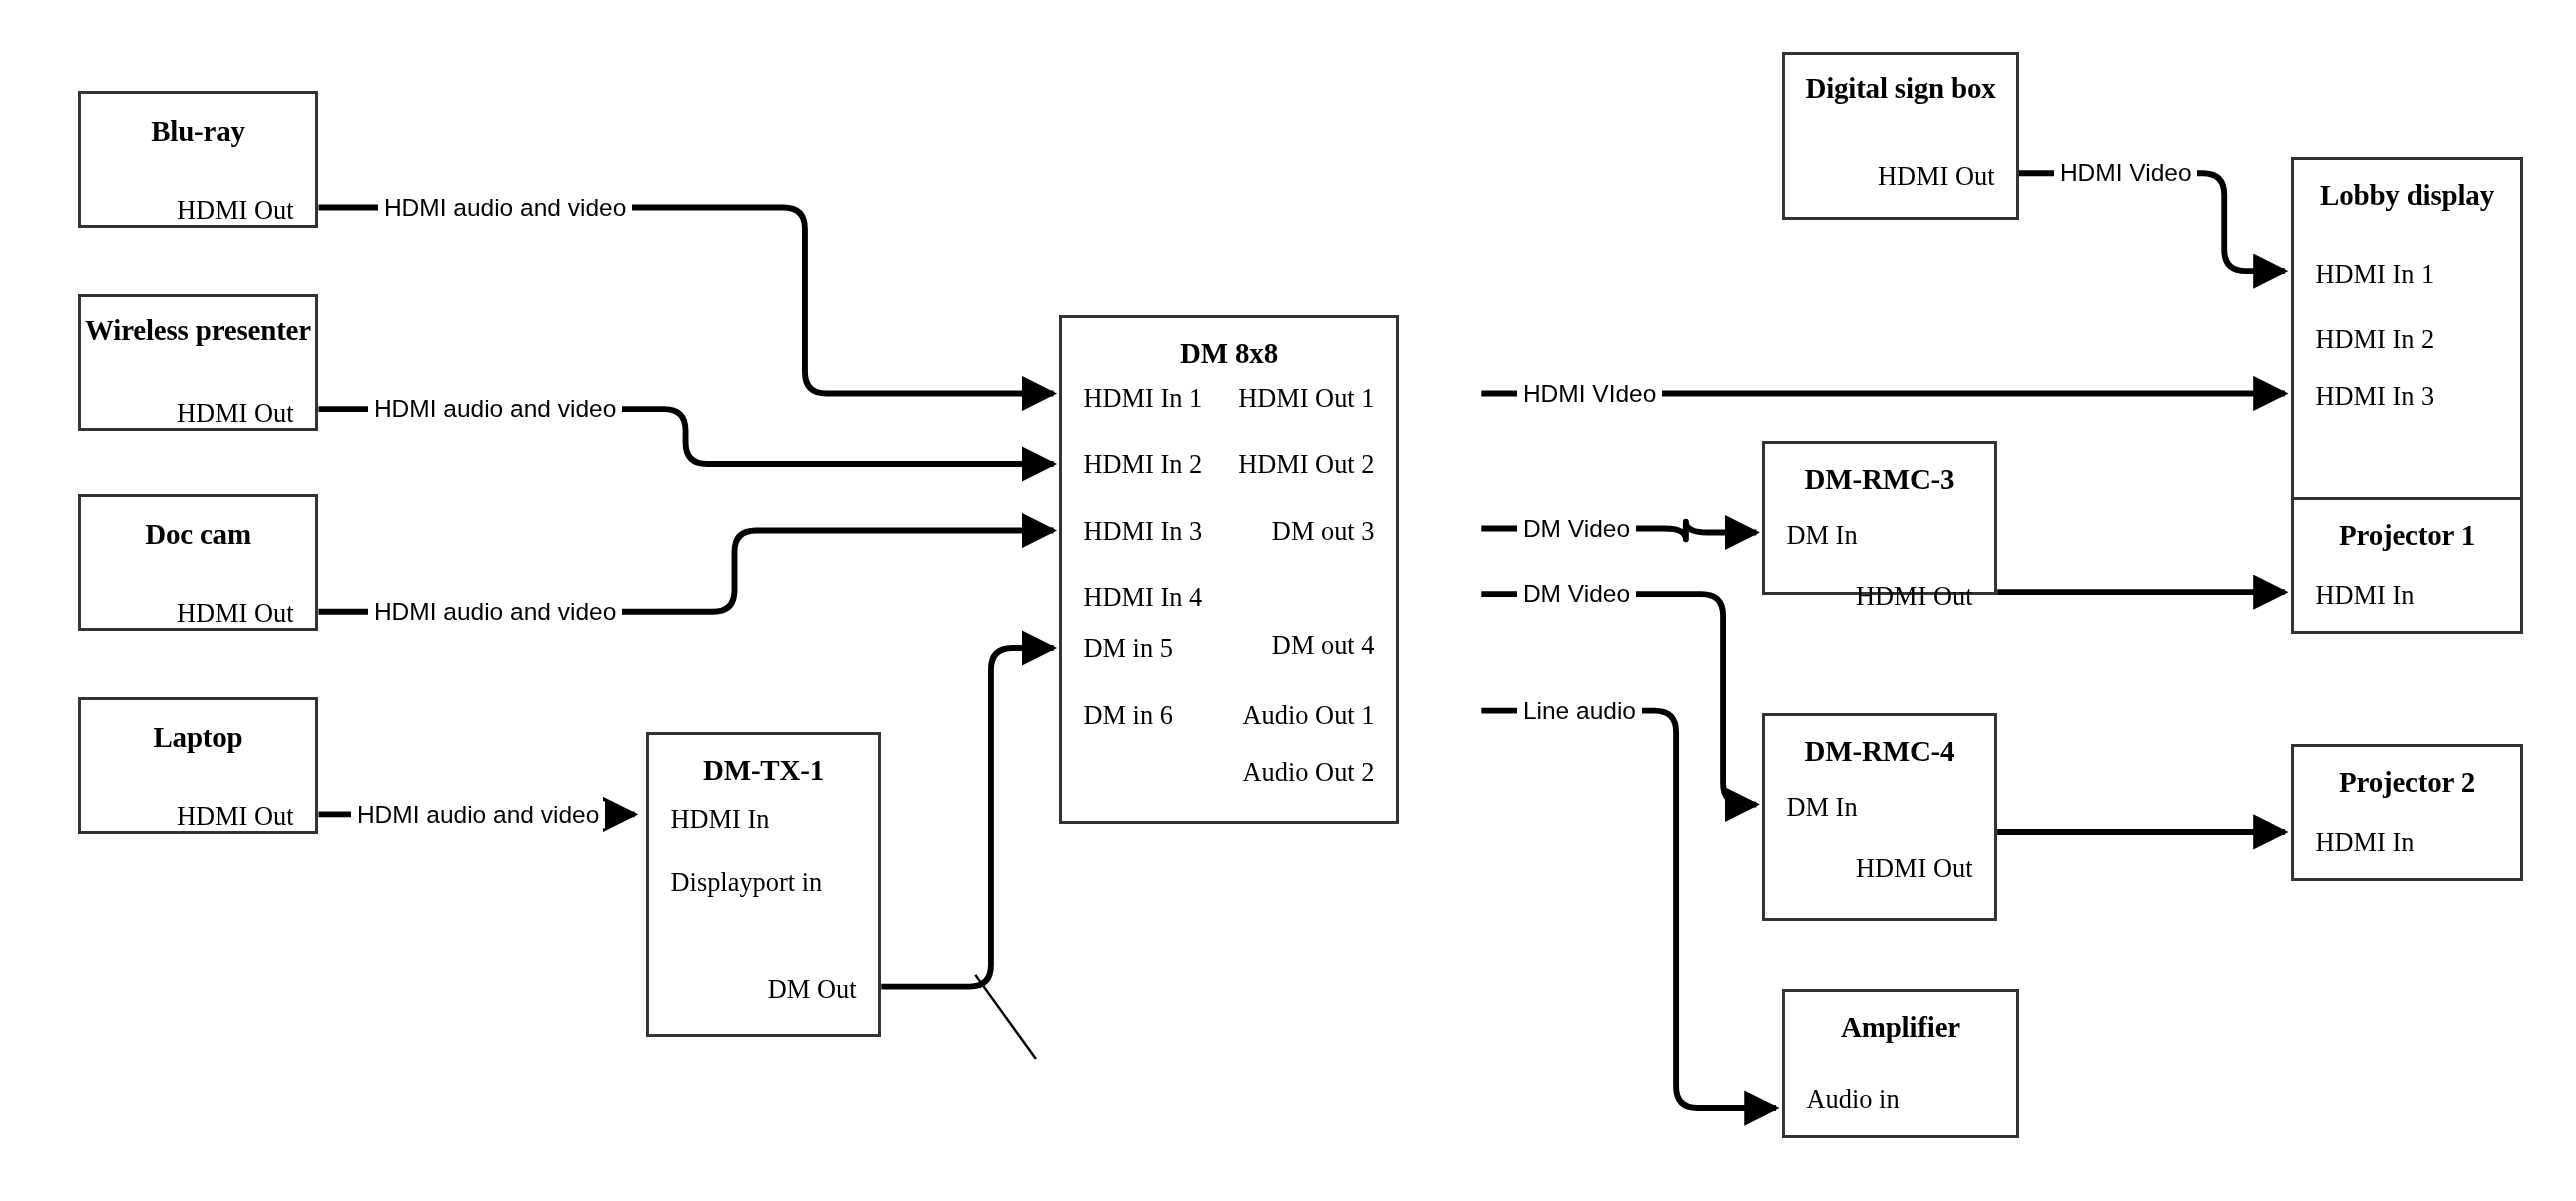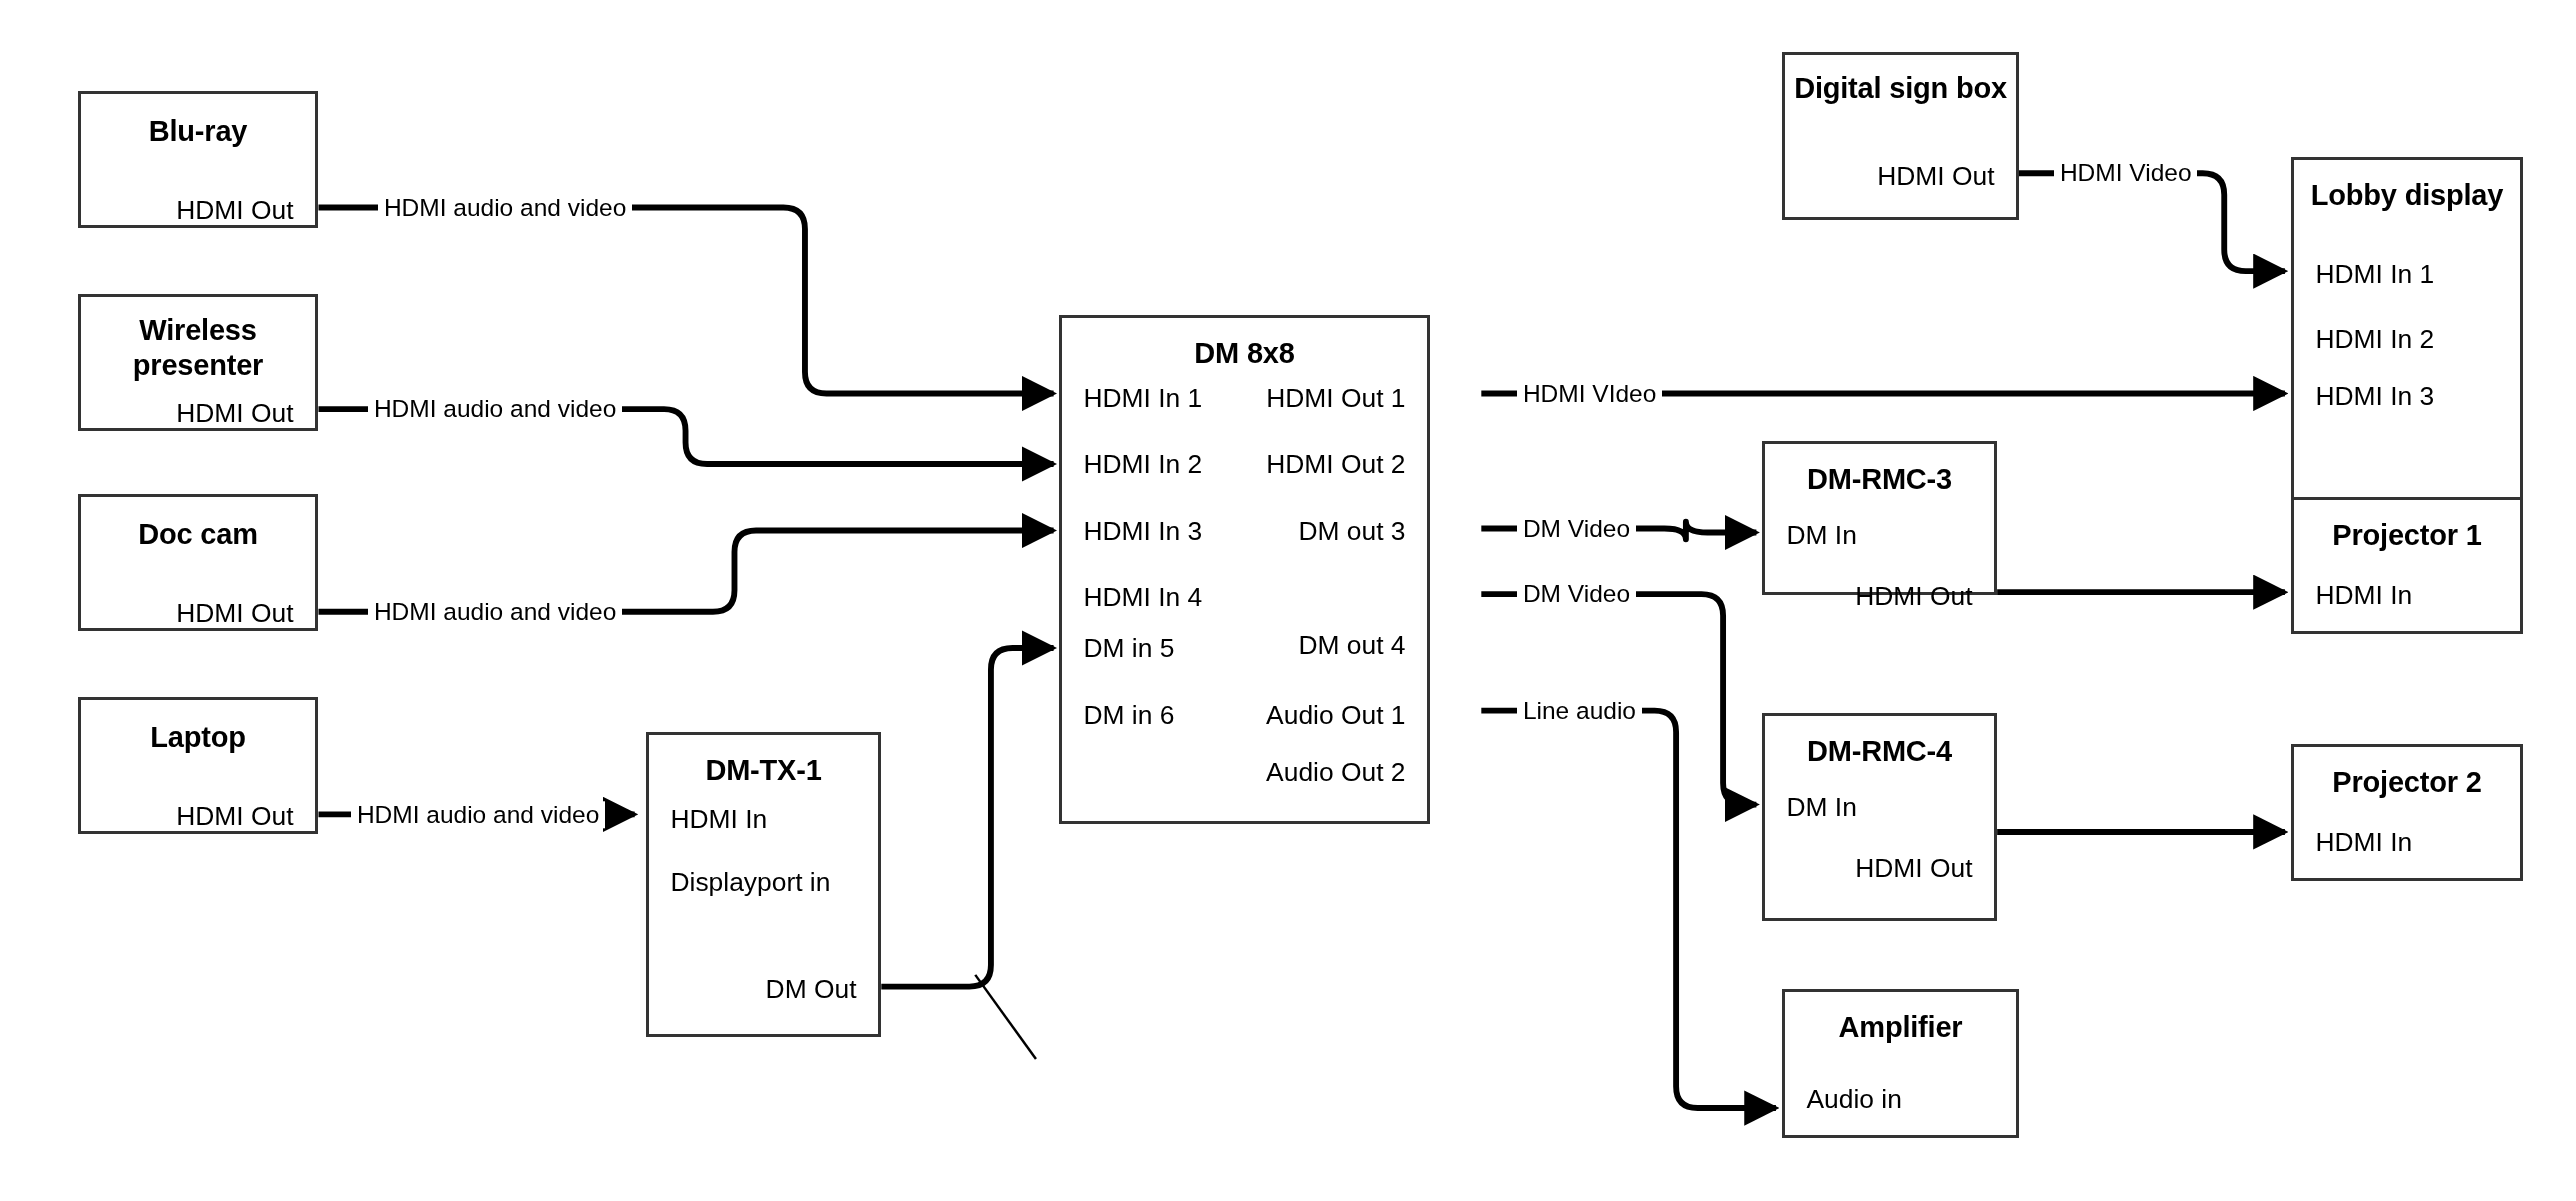--- a/index.html
+++ b/index.html
@@ -9,20 +9,21 @@
     color:#000000;
   }
   #canvas{position:absolute;left:0;top:0;width:2576px;height:1201px;}
   svg.wires{position:absolute;left:0;top:0;width:2576px;height:1201px;overflow:visible;}
 
   .node{
     position:absolute;
     border:3.9px solid #333333;
     background:#ffffff;
     box-sizing:border-box;
+    font-family:Liberation Serif, serif;
   }
   .node .title{
     position:absolute;left:0;right:0;
     text-align:center;
     font-weight:bold;
     font-size:29px;
     line-height:35px;
     letter-spacing:-0.2px;
   }
   .port{
@@ -129,21 +130,21 @@
     <div class="port right" style="top:101px;">HDMI Out</div>
   </div>
 
   <div class="node" style="left:646px;top:732px;width:235px;height:305px;">
     <div class="title" style="top:17.6px;">DM-TX-1</div>
     <div class="port left" style="top:69px;">HDMI In</div>
     <div class="port left" style="top:132px;">Displayport in</div>
     <div class="port right" style="top:239px;">DM Out</div>
   </div>
 
-  <div class="node" style="left:1059px;top:315px;width:371px;height:509px;">
+  <div class="node" style="left:1059px;top:315px;width:340px;height:509px;">
     <div class="title" style="top:17.6px;">DM 8x8</div>
 
     <div class="port left" style="top:65px;">HDMI In 1</div>
     <div class="port left" style="top:131px;">HDMI In 2</div>
     <div class="port left" style="top:198px;">HDMI In 3</div>
     <div class="port left" style="top:264px;">HDMI In 4</div>
     <div class="port left" style="top:315px;">DM in 5</div>
     <div class="port left" style="top:382px;">DM in 6</div>
 
     <div class="port right" style="top:65px;">HDMI Out 1</div>

